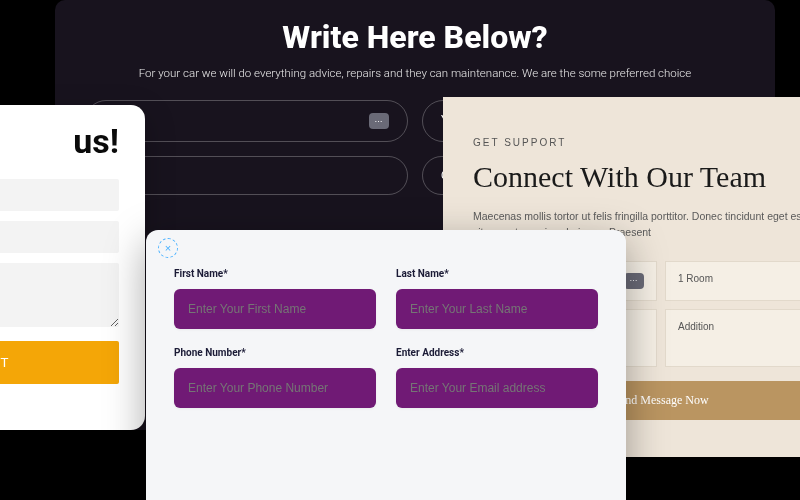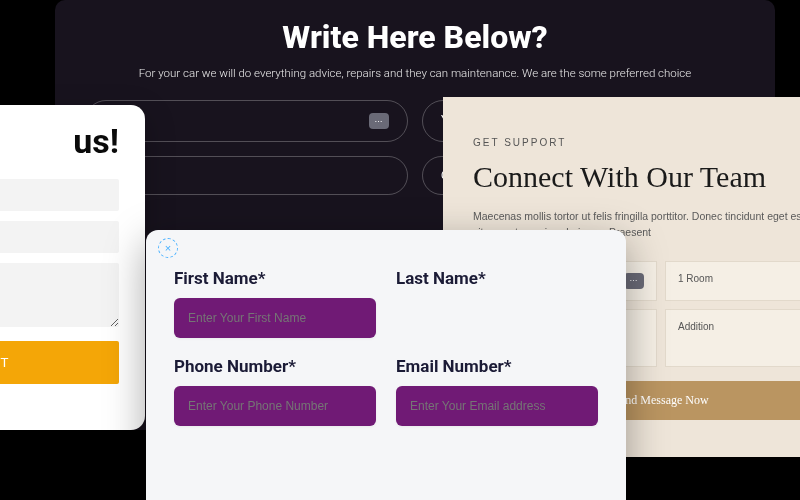--- a/index.html
+++ b/index.html
@@ -181,21 +181,21 @@
     font-weight: 900;
     font-size: 22px;
     font-style: italic;
     letter-spacing: .5px;
     color: #1b1b36;
     margin-bottom: 22px;
   }
   .cc-row { display: flex; gap: 20px; margin-bottom: 18px; }
   .cc-col { flex: 1; }
   .cc-label {
-    font-size: 17px;
+    font-size: 10px;
     font-weight: 700;
     color: #1b1b36;
     margin-bottom: 10px;
   }
   .cc-input {
     width: 100%;
     background: #701a75;
     border: none;
     border-radius: 6px;
     padding: 13px 14px;
@@ -252,25 +252,26 @@
   <button class="cc-close">
     <span>×</span>
   </button>
   <div class="cc-row">
     <div class="cc-col">
       <div class="cc-label">First Name*</div>
       <input class="cc-input" placeholder="Enter Your First Name" style="">
     </div>
     <div class="cc-col">
       <div class="cc-label">Last Name*</div>
+      <input class="cc-input" placeholder="Enter Your Last Name" style="">
     </div>
   </div>
   <div class="cc-row">
     <div class="cc-col">
       <div class="cc-label">Phone Number*</div>
       <input class="cc-input" placeholder="Enter Your Phone Number" style="">
     </div>
     <div class="cc-col">
-      <div class="cc-label">Email Number*</div>
+      <div class="cc-label">Enter Address*</div>
       <input class="cc-input" placeholder="Enter Your Email address" style="">
     </div>
   </div>
 </div>
 
 </body></html>

